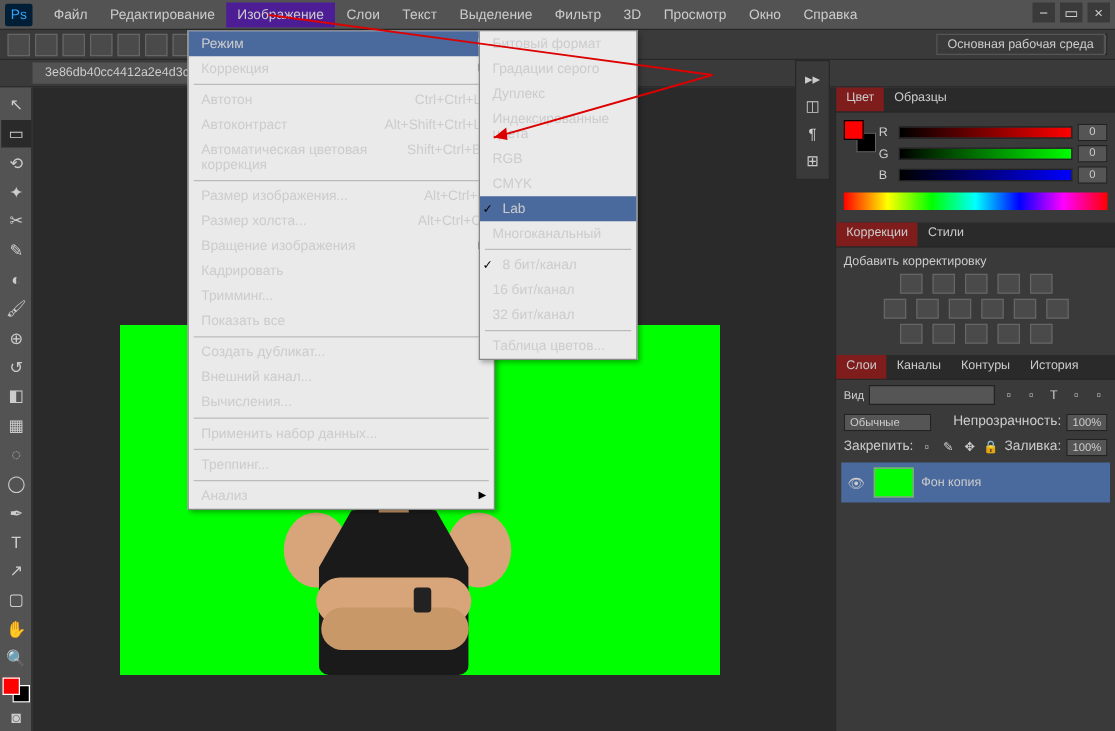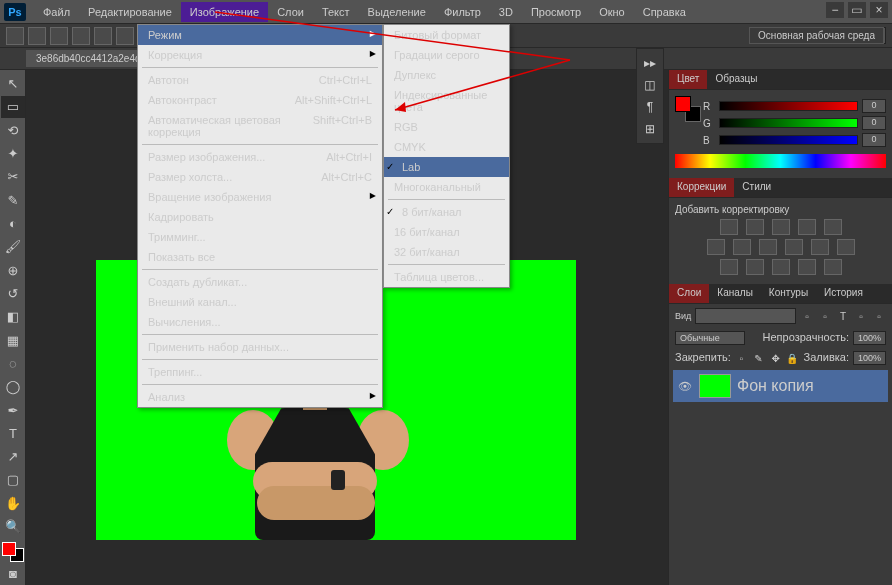--- a/index.html
+++ b/index.html
@@ -1,18 +1,18 @@
 <!DOCTYPE html>
 <html><head>
 <meta charset="utf-8">
 <style>
 *{margin:0;padding:0;box-sizing:border-box;font-family:Tahoma,Arial,sans-serif;font-size:11px;color:#ccc;user-select:none}
 body{background:#535353;width:892px;height:585px;overflow:hidden;position:relative}
 .menubar{height:24px;background:#535353;display:flex;align-items:center;padding-left:4px;border-bottom:1px solid #282828}
-.ps-logo{width:22px;height:18px;background:#001e36;color:#31a8ff;font-weight:bold;font-size:11px;display:flex;align-items:center;justify-content:center;border-radius:2px;margin-right:8px}
+.ps-logo{width:22px;height:18px;background:#001e36;color:#31a8ff;font-weight:normal;font-size:11px;display:flex;align-items:center;justify-content:center;border-radius:2px;margin-right:8px}
 .menu-item{padding:4px 9px;cursor:pointer}
 .menu-item.active{background:#4c1d95}
 .win-ctrl{position:absolute;right:4px;top:2px;display:flex;gap:4px}
 .win-ctrl span{width:18px;height:16px;display:flex;align-items:center;justify-content:center;font-size:12px;background:#3a3a3a}
 .toolbar{height:24px;background:#3a3a3a;border-bottom:1px solid #282828;display:flex;align-items:center;padding:0 6px;gap:4px;position:relative}
 .ws-label{position:absolute;right:8px;top:3px;background:#3a3a3a;padding:2px 8px;font-size:10px;border:1px solid #555}
 .tb-ic{width:18px;height:18px;background:#4a4a4a;border:1px solid #666}
 .tabbar{height:22px;background:#3a3a3a;border-bottom:1px solid #282828;padding-left:26px;display:flex;align-items:center}
 .tab{padding:3px 10px;background:#535353;font-size:10px}
 .main{display:flex;height:515px}
@@ -28,21 +28,21 @@
 .head{width:64px;height:70px;background:#d8a57a;border-radius:50% 50% 45% 45%;position:absolute;top:16px;left:62px}
 .hair{width:64px;height:34px;background:#3a2a1a;border-radius:50% 50% 0 0;position:absolute;top:10px;left:62px}
 .neck{width:24px;height:18px;background:#c89868;position:absolute;top:82px;left:82px}
 .torso{width:120px;height:132px;background:#1a1a1a;position:absolute;top:98px;left:34px;border-radius:30px 30px 8px 8px;clip-path:polygon(22% 0,78% 0,100% 35%,100% 100%,0 100%,0 35%)}
 .shoulder-l{width:52px;height:60px;background:#d8a57a;border-radius:50%;position:absolute;top:100px;left:6px}
 .shoulder-r{width:52px;height:60px;background:#d8a57a;border-radius:50%;position:absolute;top:100px;right:2px}
 .arm{width:124px;height:38px;background:#d8a57a;position:absolute;top:152px;left:32px;border-radius:20px}
 .arm2{width:118px;height:34px;background:#c89868;position:absolute;top:176px;left:36px;border-radius:20px}
 .watch{width:14px;height:20px;background:#222;position:absolute;top:160px;left:110px;border-radius:3px}
 .dropdown{position:absolute;background:#eaeaea;border:1px solid #888;box-shadow:2px 2px 4px rgba(0,0,0,.3);z-index:100}
-.dd1{left:137px;top:24px;width:246px}
+.dd1{left:150px;top:24px;width:246px}
 .dd2{left:383px;top:24px;width:127px}
 .dd-row{padding:4px 10px;color:#000;display:flex;justify-content:space-between;font-size:11px;position:relative}
 .dd-row.hl{background:#4a6a9e;color:#fff}
 .dd-row.sub::after{content:'\25B6';position:absolute;right:6px;font-size:8px}
 .dd-row.dis{color:#999}
 .dd-row.chk::before{content:'\2713';position:absolute;left:2px;color:#000;font-size:10px}
 .dd-sep{height:1px;background:#bbb;margin:2px 4px}
 .arrow-line{position:absolute;z-index:101;pointer-events:none}
 .panels{width:224px;background:#3a3a3a;border-left:1px solid #282828;display:flex;flex-direction:column}
 .panel-tabs{display:flex;background:#2a2a2a;border-bottom:1px solid #282828;height:20px}
@@ -66,21 +66,21 @@
 .adj-hdr{font-size:10px;margin-bottom:4px}
 .layers-panel{flex:1;display:flex;flex-direction:column}
 .lp-top{padding:4px 6px;display:flex;align-items:center;gap:4px}
 .lp-sel{flex:1;background:#555;border:1px solid #222;height:16px;font-size:9px;padding:1px 4px}
 .lp-ic{width:14px;height:14px;font-size:10px;display:flex;align-items:center;justify-content:center}
 .lp-row{padding:3px 6px;display:flex;align-items:flex-start;gap:4px;font-size:10px}
 .lp-field{background:#555;border:1px solid #222;padding:1px 4px;font-size:9px}
 .layer{display:flex;align-items:center;padding:4px;background:#4a6a9e;margin:2px 4px}
 .layer-eye{width:16px;font-size:11px;text-align:center}
 .layer-thumb{width:32px;height:24px;background:#0f0;border:1px solid #999;margin:0 6px}
-.layer-name{font-size:16px}
+.layer-name{font-size:10px}
 .mini{position:absolute;right:228px;top:48px;width:28px;background:#3a3a3a;border:1px solid #282828;padding:2px}
 .mini div{width:22px;height:20px;margin:2px auto;display:flex;align-items:center;justify-content:center;font-size:12px}
 .input-field{background:#555;border:1px solid #222;color:#ccc;padding:2px 6px;font-size:10px;width:60px}
 </style>
 </head>
 <body>
 
 <div class="menubar">
   <div class="ps-logo">Ps</div>
   <div class="menu-item">Файл</div>

